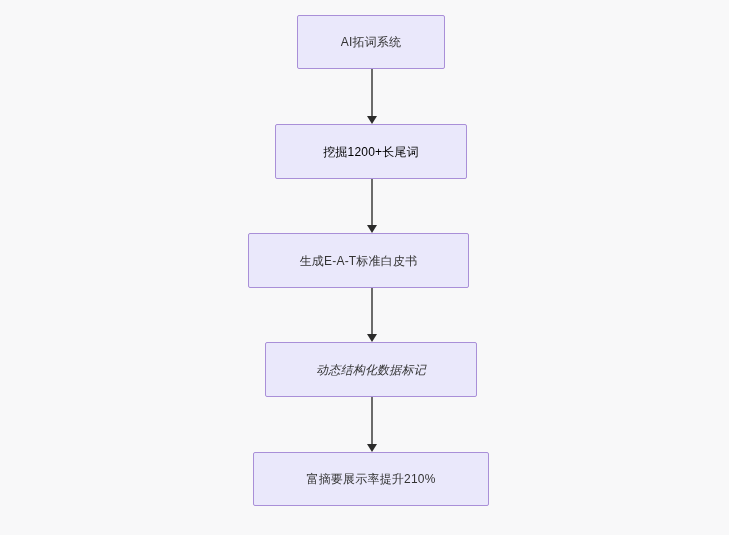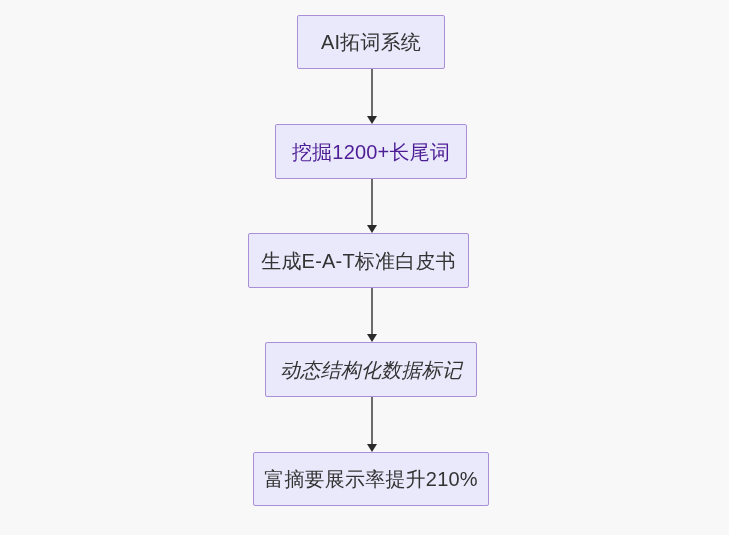--- a/index.html
+++ b/index.html
@@ -21,21 +21,21 @@
   .node {
     position: absolute;
     box-sizing: border-box;
     background: #eae8fb;
     border: 1.6px solid #a98fd8;
     border-radius: 2px;
     display: flex;
     align-items: center;
     justify-content: center;
     color: #333333;
-    font-size: 20px;
+    font-size: 12px;
     line-height: 1;
     letter-spacing: 0.2px;
     white-space: nowrap;
   }
   .node-label {
     display: block;
   }
   .edge {
     position: absolute;
   }
@@ -73,21 +73,21 @@
     <div class="edge-head" style="top: 46px;"></div>
   </div>
   <div class="edge" style="left: 371px; top: 397px; width: 2px; height: 55px;">
     <div class="edge-line" style="height: 48px; background: rgb(107, 107, 107);"></div>
     <div class="edge-head" style="top: 47px;"></div>
   </div>
 
   <div class="node" style="left: 297px; top: 15px; width: 148px; height: 54px; background: rgb(234, 232, 251); border-color: rgb(169, 143, 216); color: rgb(51, 51, 51);">
     <span class="node-label">AI拓词系统</span>
   </div>
-  <div class="node" style="left: 275px; top: 124px; width: 192px; height: 55px; background: rgb(234, 232, 251); border-color: rgb(169, 143, 216); color: #4c1d95;">
+  <div class="node" style="left: 275px; top: 124px; width: 192px; height: 55px; background: rgb(234, 232, 251); border-color: rgb(169, 143, 216); color: #000000;">
     <span class="node-label">挖掘1200+长尾词</span>
   </div>
   <div class="node" style="left: 248px; top: 233px; width: 221px; height: 55px; background: rgb(234, 232, 251); border-color: rgb(169, 143, 216); color: rgb(51, 51, 51);">
     <span class="node-label">生成E-A-T标准白皮书</span>
   </div>
   <div class="node" style="left: 265px; top: 342px; width: 212px; height: 55px; background: rgb(234, 232, 251); border-color: rgb(169, 143, 216); color: rgb(51, 51, 51); font-style: italic;">
     <span class="node-label">动态结构化数据标记</span>
   </div>
   <div class="node" style="left: 253px; top: 452px; width: 236px; height: 54px; background: rgb(234, 232, 251); border-color: rgb(169, 143, 216); color: rgb(51, 51, 51);">
     <span class="node-label">富摘要展示率提升210%</span>

